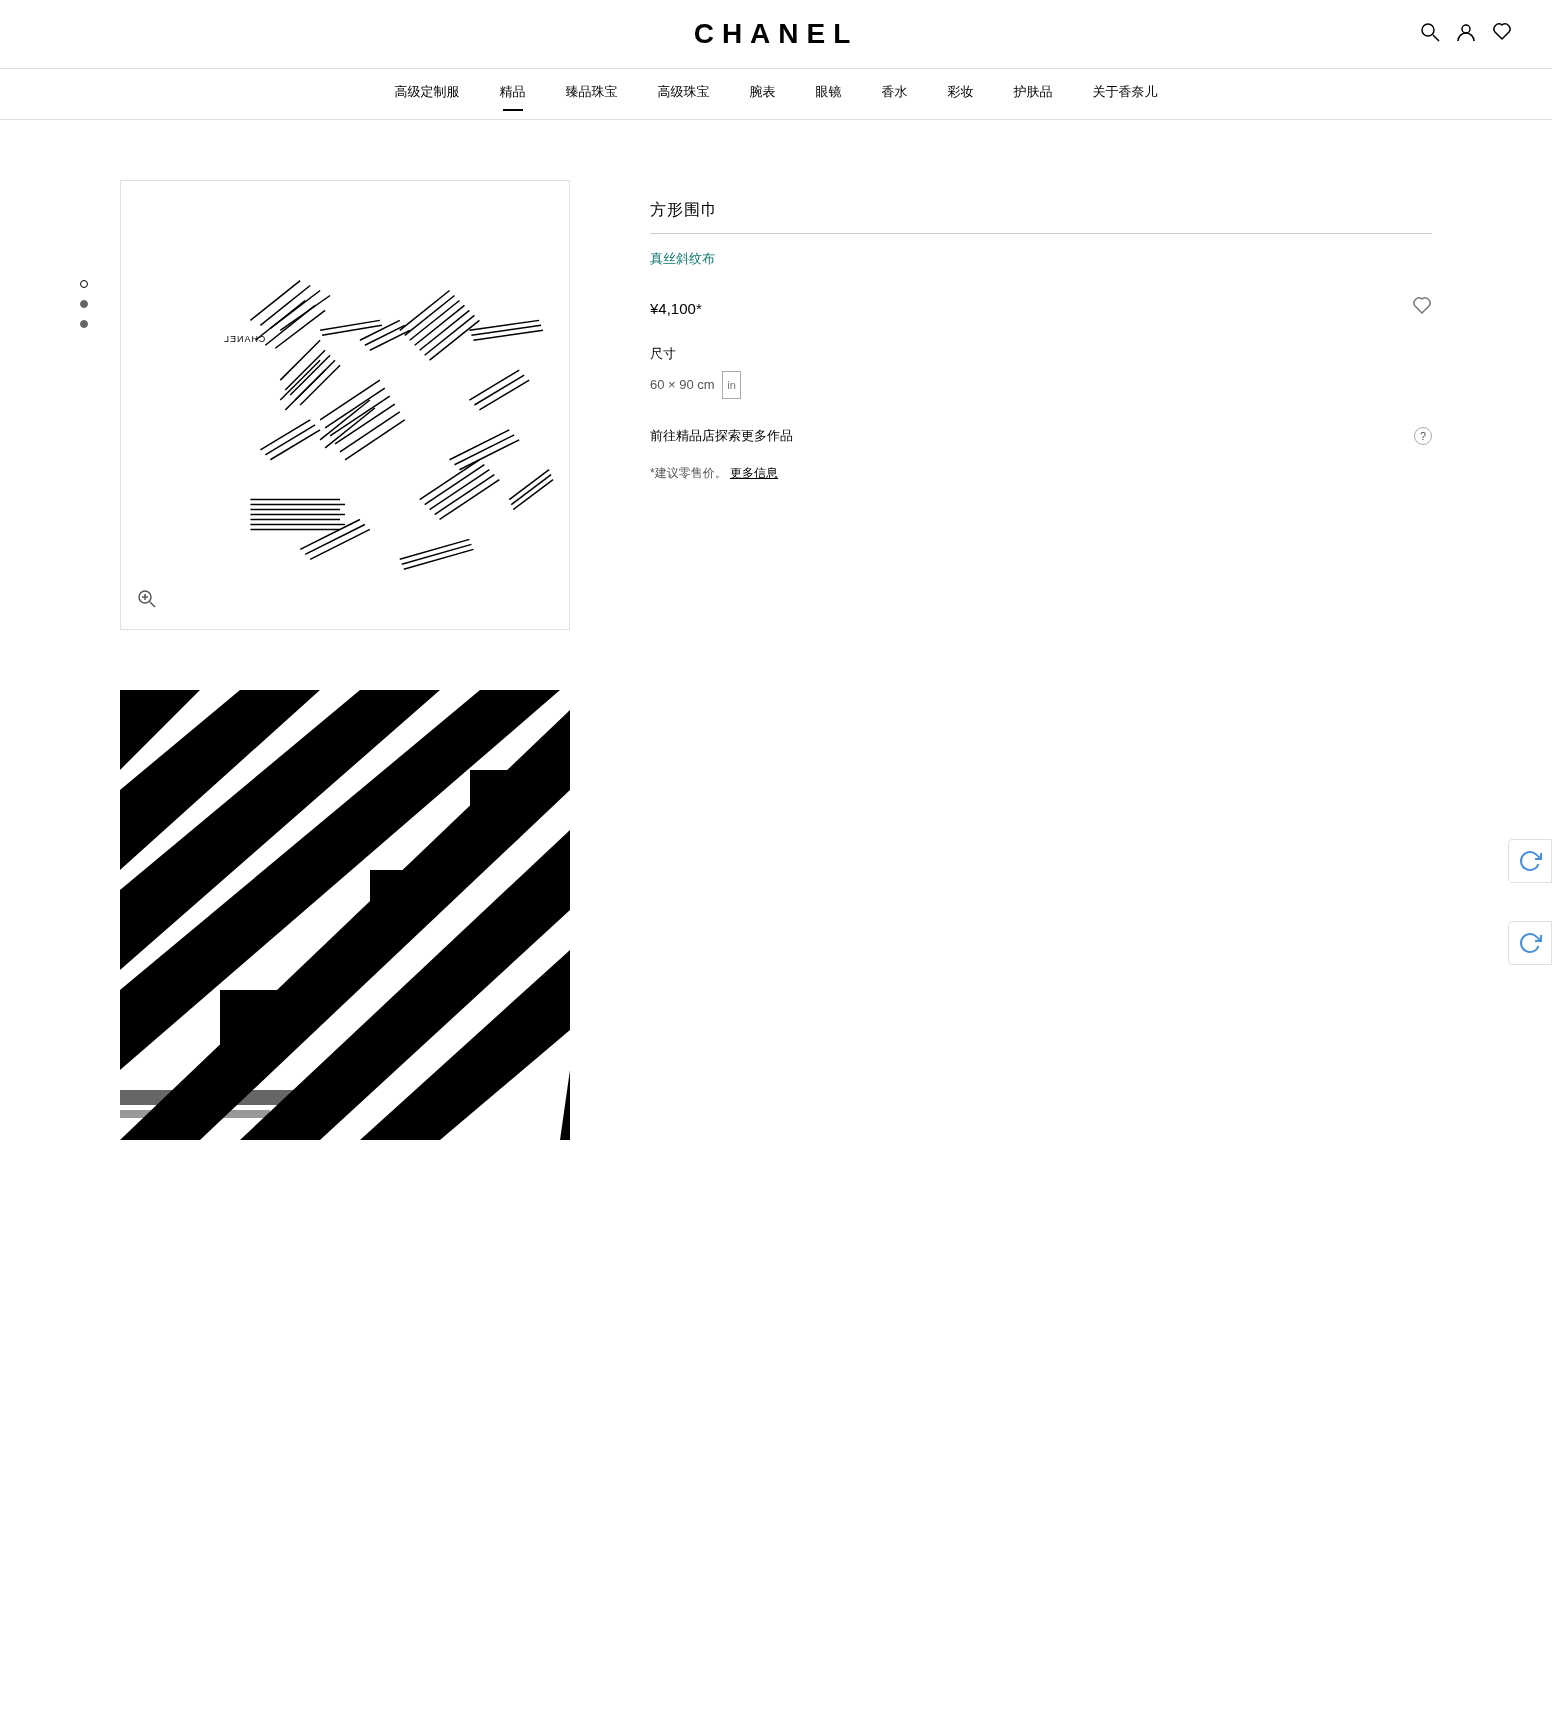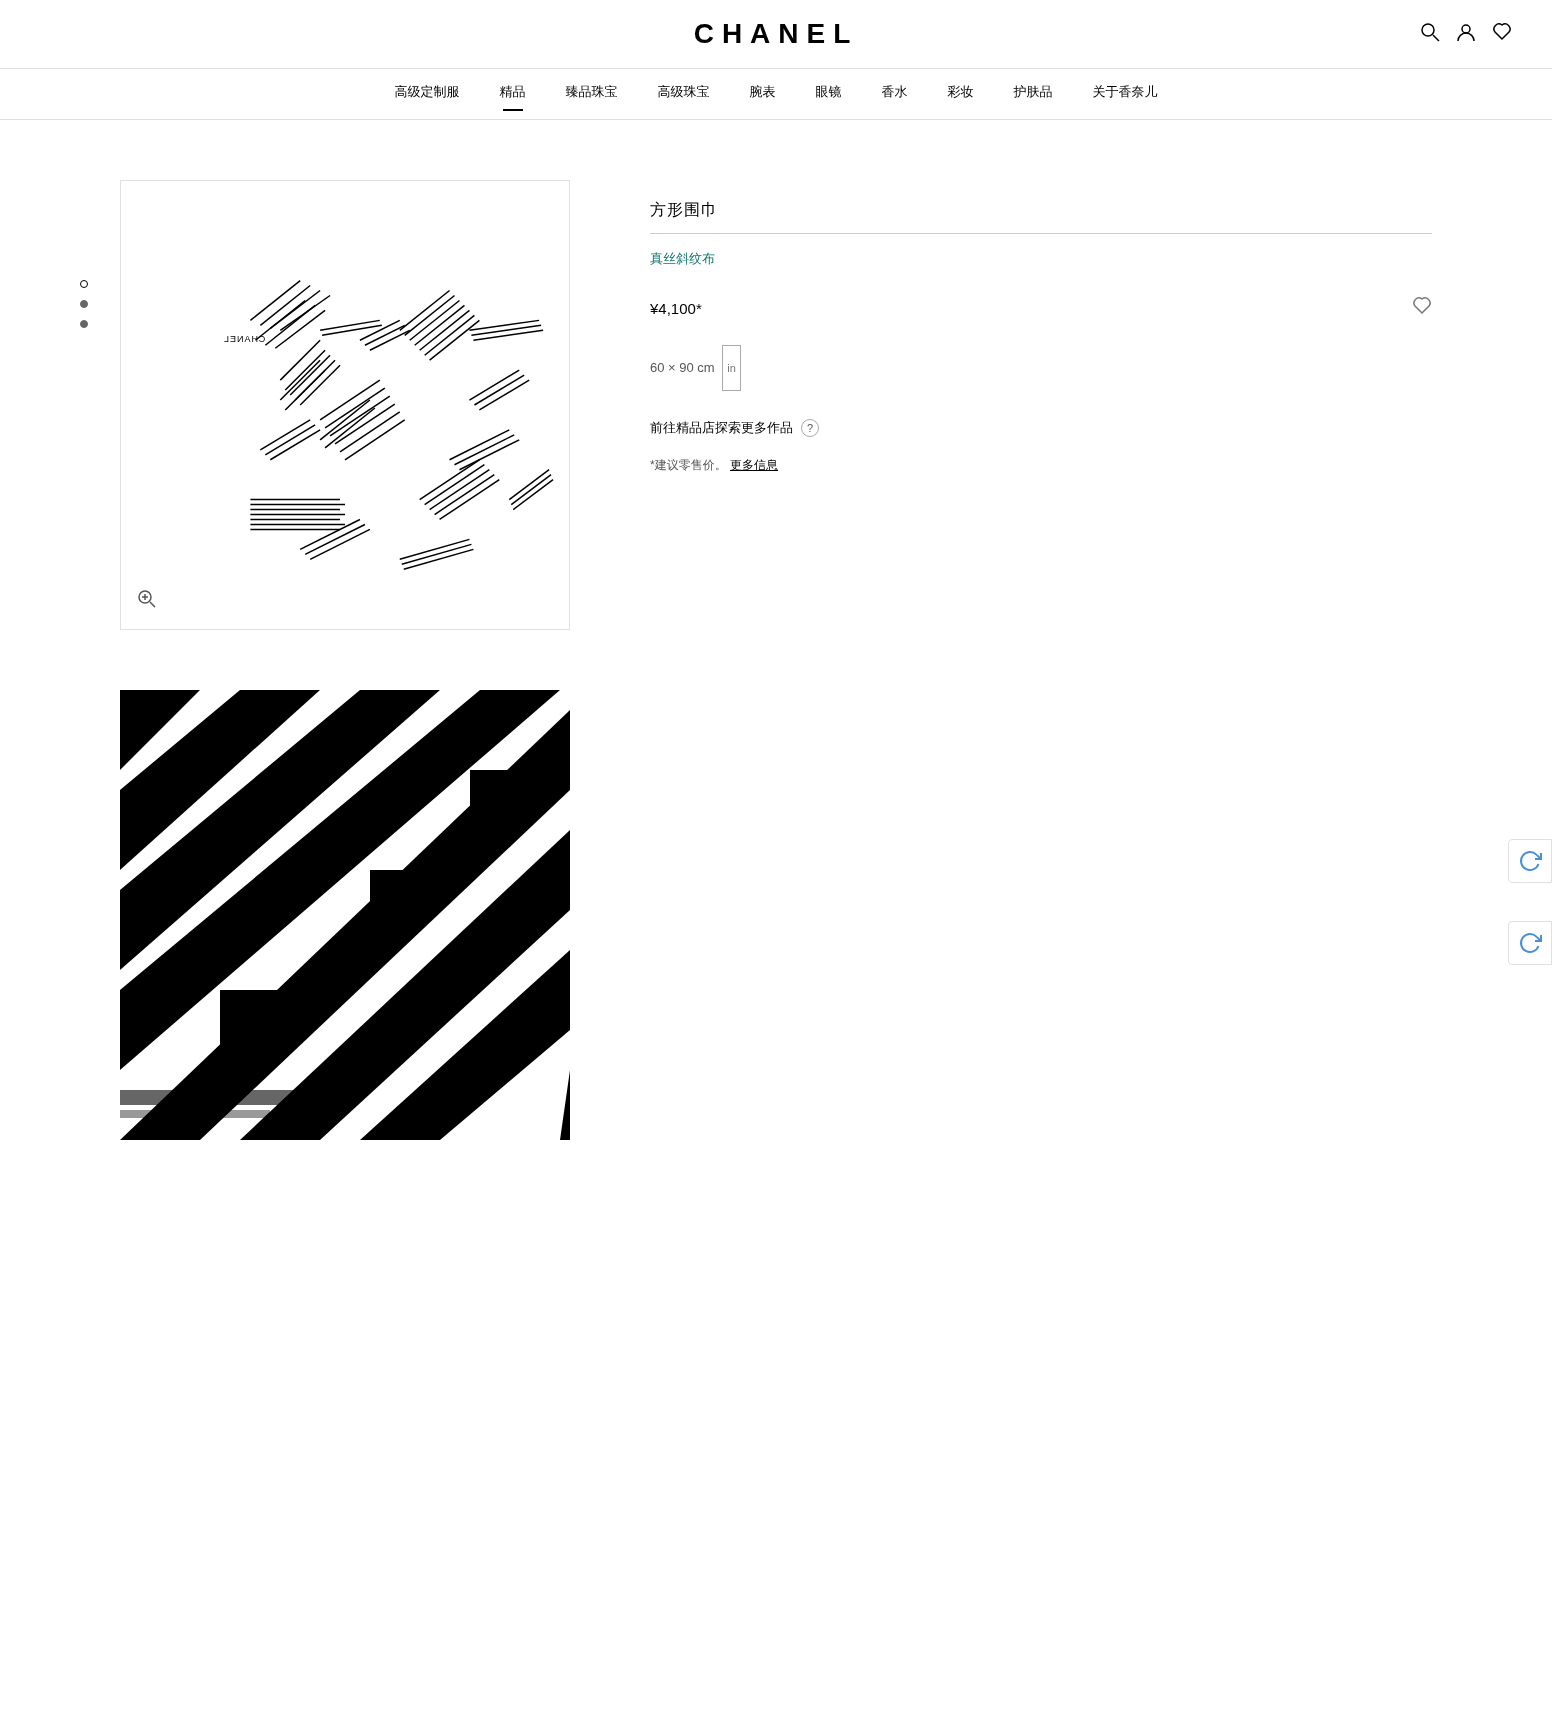--- a/index.html
+++ b/index.html
@@ -197,21 +197,21 @@
 
     .size-value {
       font-size: 13px;
       color: #555;
     }
 
     .size-unit {
       font-size: 11px;
       color: #777;
       border: 1px solid #aaa;
-      padding: 16px 4px;
+      padding: 7px 4px;
       display: inline-block;
       margin-left: 4px;
       cursor: pointer;
     }
 
     .contact-button {
       width: 100%;
       padding: 16px;
       border: 1px solid #000;
       background: #fff;
@@ -222,20 +222,21 @@
     }
 
     .boutique-row {
       display: flex;
       align-items: center;
       gap: 8px;
       margin-bottom: 20px;
       font-size: 13px;
       color: #000;
       cursor: pointer;
+      justify-content: space-between;
     }
 
     .boutique-icon {
       width: 18px;
       height: 18px;
       border-radius: 50%;
       border: 1px solid #aaa;
       display: flex;
       align-items: center;
       justify-content: center;
@@ -462,20 +463,21 @@
     <div class="price-row">
       <span class="product-price">¥4,100*</span>
       <span class="wishlist-icon">
         <svg width="20" height="20" viewBox="0 0 20 20" fill="none" stroke="#777" stroke-width="1.5">
           <path d="M10 17l-7-7a5 5 0 017-7 5 5 0 017 7z"></path>
         </svg>
       </span>
     </div>
 
     <div class="size-section">
+      <div class="size-label">尺寸</div>
       <div class="size-value">
         <span>60 × 90 cm</span>
         <span class="size-unit">in</span>
       </div>
     </div>
 
 
     <div class="boutique-row">
       <span>前往精品店探索更多作品</span>
       <div class="boutique-icon">?</div>

